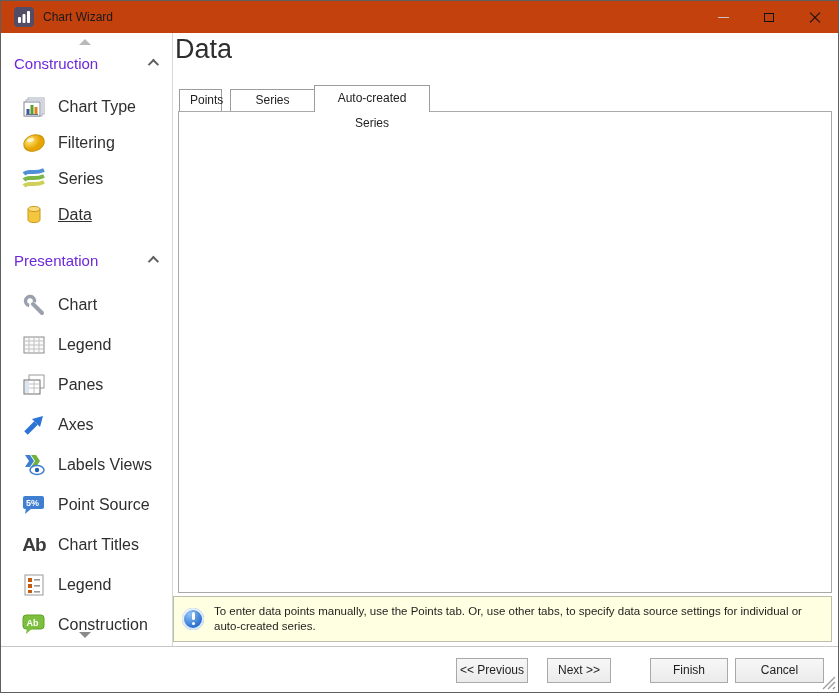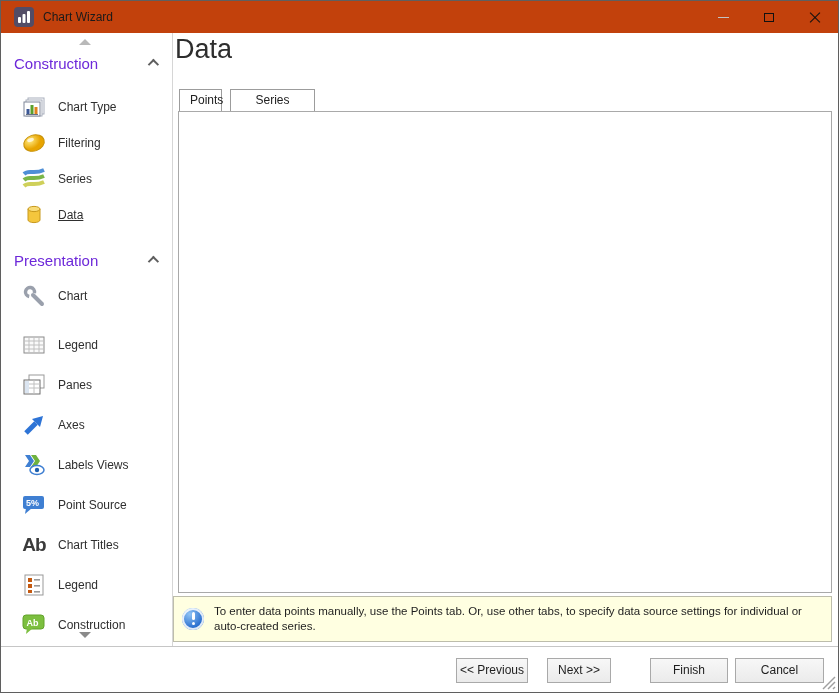--- a/index.html
+++ b/index.html
@@ -20,21 +20,21 @@
 
   
   .sidebar-sep{position:absolute;left:171px;top:32px;width:1px;height:613px;background:#d6d6d6;}
   .scroll-arrow{position:absolute;left:78px;width:0;height:0;border-left:6px solid transparent;border-right:6px solid transparent;}
   .scroll-up{top:38px;border-bottom:6px solid #b9b9b9;}
   .scroll-down{top:631px;border-top:6px solid #8a8a8a;}
   .section-header{position:absolute;left:13px;width:142px;height:20px;display:flex;align-items:center;justify-content:space-between;font-size:15px;color:#6d28d9;cursor:default;}
   .chev-up{width:8px;height:8px;border-top:2px solid #5f5f5f;border-right:2px solid #5f5f5f;transform:rotate(-45deg) translateY(2px);}
   .nav-item{position:absolute;left:18px;height:28px;display:flex;align-items:center;cursor:default;}
   .nav-icon{width:30px;height:28px;display:flex;align-items:center;justify-content:center;flex:none;}
-  .nav-label{margin-left:9px;font-size:12px;color:#2f2f2f;white-space:nowrap;}
+  .nav-label{margin-left:9px;font-size:16px;color:#2f2f2f;white-space:nowrap;}
   .nav-label.selected{text-decoration:underline;}
   .ab-glyph{font-size:19px;font-weight:bold;color:#3b3b3b;letter-spacing:-1px;}
 
   
   .page-heading{position:absolute;left:174px;top:33px;font-size:27px;color:#2e2e2e;}
   .tab{position:absolute;top:88px;height:23px;background:#fff;border:1px solid #9c9c9c;border-bottom:none;font-size:12px;color:#222;text-align:center;line-height:21px;z-index:1;padding:0 10px;}
   .tab.active{top:84px;height:27px;line-height:25px;z-index:3;background:#fff;}
   .tabpage{position:absolute;left:177px;top:110px;width:654px;height:482px;border:1px solid #a9a9a9;background:#fff;z-index:2;}
 
   .groupbox{position:absolute;border:1px solid #c5c5c5;background:#fff;}
@@ -155,21 +155,21 @@
       </svg>
     </span>
     <span class="nav-label selected">Data</span>
   </div>
 
   <div class="section-header" style="top:249px">
     <span>Presentation</span>
     <span class="chev-up"></span>
   </div>
 
-  <div class="nav-item" style="top:281px">
+  <div class="nav-item" style="top:290px">
     <span class="nav-icon">
       <svg width="26" height="26" viewBox="0 0 26 26">
         <circle cx="9" cy="9" r="4.5" stroke="#9aa0ac" stroke-width="3.5" fill="none" stroke-dasharray="21 8" transform="rotate(100 9 9)"></circle>
         <line x1="12" y1="12" x2="21" y2="21" stroke="#9aa0ac" stroke-width="4" stroke-linecap="round"></line>
       </svg>
     </span>
     <span class="nav-label">Chart</span>
   </div>
 
   <div class="nav-item" style="top:330px">
@@ -266,20 +266,21 @@
     </span>
     <span class="nav-label">Construction</span>
   </div>
 
   <div class="scroll-arrow scroll-down"></div>
 
   <div class="page-heading">Data</div>
 
   <div class="tab" style="left:178px;width:43px"><span>Points</span></div>
   <div class="tab" style="left:229px;width:85px"><span>Series Binding</span></div>
+  <div class="tab active" style="left:313px;width:116px"><span>Auto-created Series</span></div>
 
   <div class="tabpage"></div>
 
   <div class="groupbox" style="left:181px;top:117px;width:309px;height:170px">
     <span class="gtitle">Series Properties</span>
   </div>
   <span class="flabel" style="left:189px;top:140px">Choose a datasource:</span>
   <div class="combo disabled" style="left:310px;top:140px;width:170px">
     <span class="val">System.Data.DataSet</span>
     <span class="cbtn">

